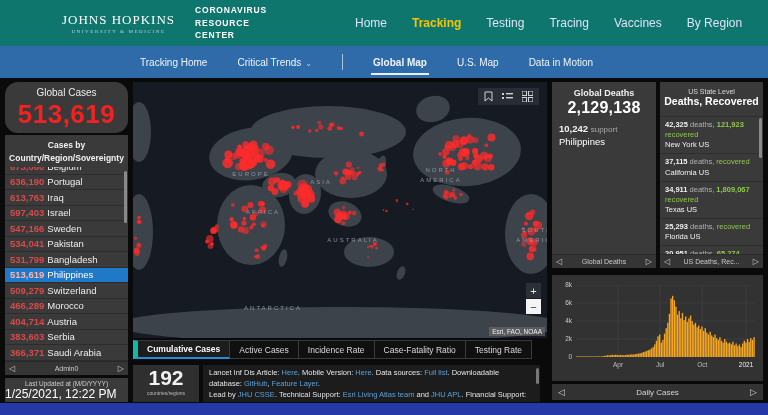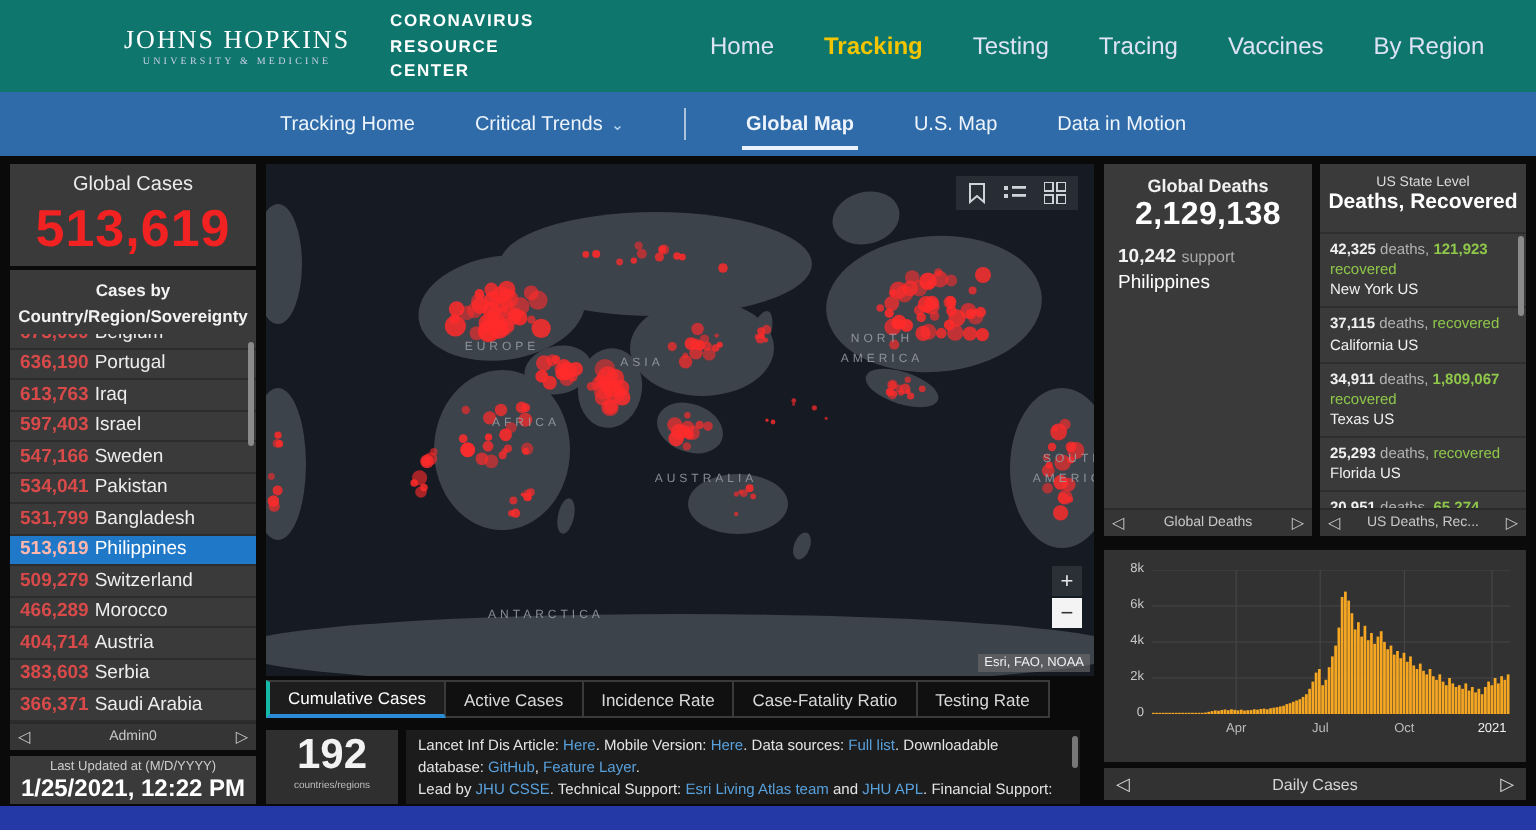--- a/index.html
+++ b/index.html
@@ -29,21 +29,21 @@
   .subnav .sn-item.active::after { content:""; position:absolute; left:-2px; right:-2px; bottom:-7px;
             height:2px; background:#e9f2fb; }
   .sn-divider { width:1px; height:16px; background:rgba(255,255,255,.6); }
   .chev { color:#b7d6f0; font-size:8px; margin-left:4px; }
 
   
   .content { position:absolute; top:78px; left:0; width:768px; height:325px; }
   .panel { position:absolute; background:#3a3a3a; color:#fff; }
 
   
-  .gc-panel { left:5px; top:4px; width:123px; height:51px; }
+  .gc-panel { left:5px; top:4px; width:123px; height:51px;border-radius:13px; }
   .gc-title { font-size:10px; text-align:center; padding-top:5px; color:#ececec; }
   .gc-value { font-size:26px; font-weight:bold; color:#f22222; text-align:center; margin-top:1px; letter-spacing:.5px; }
 
   .cl-panel { left:5px; top:57px; width:123px; height:240px; overflow:hidden; }
   .cl-head { font-size:8.5px; font-weight:bold; text-align:center; line-height:1.5; padding-top:4px; color:#f2f2f2; position:relative; z-index:2; background:#3a3a3a; }
   .cl-list { position:absolute; top:32px; bottom:14px; left:0; right:0; overflow:hidden; }
   .cl-row { height:15.5px; display:flex; align-items:center; gap:3px; padding:0 5px;
             border-bottom:1px solid #2c2c2c; cursor:pointer; }
   .cl-row.first { margin-top:-8px;text-align:right; }
   .cl-num { font-size:9.5px; font-weight:bold; color:#d84a4a; white-space:nowrap; }
@@ -52,41 +52,41 @@
   .cl-row.selected .cl-num { color:#ffb6ad; }
   .cl-row.selected .cl-name { color:#fff; }
   .cl-scroll { position:absolute; right:1px; top:36px; width:3px; height:52px; background:#8a8a8a; border-radius:2px; z-index:3; }
   .pager { position:absolute; left:0; right:0; bottom:0; height:14px; border-top:1px solid #2a2a2a;
            display:flex; align-items:center; justify-content:space-between; padding:0 4px; background:#353535; }
   .pager .pg-label { font-size:7px; color:#c9c9c9; }
   .pager .pg-arrow { font-size:8px; color:#c9c9c9; cursor:pointer; line-height:1; }
 
   .lu-panel { left:5px; top:300px; width:123px; height:24px; }
   .lu-label { font-size:6.5px; color:#cdcdcd; text-align:center; margin-top:2px; }
-  .lu-value { font-size:12px; font-weight:bold; text-align:center; color:#fff; }
+  .lu-value { font-size:12px; font-weight:normal; text-align:left; color:#fff; }
 
   
   .map-panel { left:133px; top:4px; width:414px; height:256px; background:#14161d; overflow:hidden; cursor:grab; }
   .map-label { position:absolute; font-size:6px; letter-spacing:2px; color:#9aa0a8; opacity:.85; white-space:pre; text-align:center; line-height:1.6; z-index:2; }
   .map-icons { position:absolute; top:6px; right:8px; height:17px; display:flex; gap:9px; align-items:center;
                background:rgba(44,48,56,.85); padding:0 6px; z-index:4; }
   .map-icons svg { display:block; cursor:pointer; }
   .zoom-ctl { position:absolute; right:6px; bottom:24px; z-index:4; display:flex; flex-direction:column; gap:1px; }
   .zoom-btn { width:15px; height:15px; display:flex; align-items:center; justify-content:center;
               font-size:11px; cursor:pointer; }
   .zoom-in { background:#2b2f36; color:#e8e8e8; }
   .zoom-out { background:#f4f4f4; color:#333; }
   .map-attrib { position:absolute; right:2px; bottom:2px; font-size:6.5px; color:#efefef;
                 background:rgba(110,110,110,.6); padding:1px 3px; z-index:4; }
 
   
   .map-tabs { position:absolute; left:133px; top:262px; height:19px; display:flex; }
   .mtab { background:#101010; border:1px solid #3a3a3a; border-left:none; padding:0 9px; display:flex;
           align-items:center; font-size:8.5px; color:#d9d9d9; cursor:pointer; white-space:nowrap; }
-  .mtab:first-child { border-left:2px solid #14b8a6; }
+  .mtab:first-child { border-left:5px solid #14b8a6;font-weight:bold; }
   .mtab.active { background:#1d1d1d; color:#fff; border-bottom:2px solid #2a8bd6; }
 
   
   .count-box { left:133px; top:287px; width:66px; height:37px; background:#2f2f2f; }
   .count-num { font-size:21px; font-weight:bold; text-align:center; color:#f2f2f2; margin-top:1px; }
   .count-label { font-size:5px; color:#bdbdbd; text-align:center; }
   .src-box { left:203px; top:287px; width:337px; height:37px; background:#1c1c1c; padding:3px 8px 3px 6px; overflow:hidden; }
   .src-line { font-size:7.5px; line-height:1.45; color:#e4e4e4; }
   .src-link { color:#58a0dc; cursor:pointer; }
   .src-it { }

